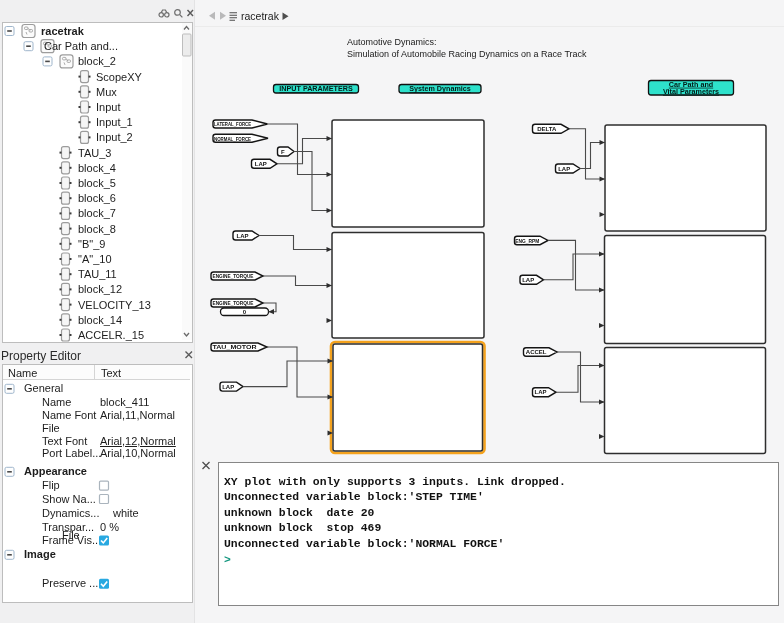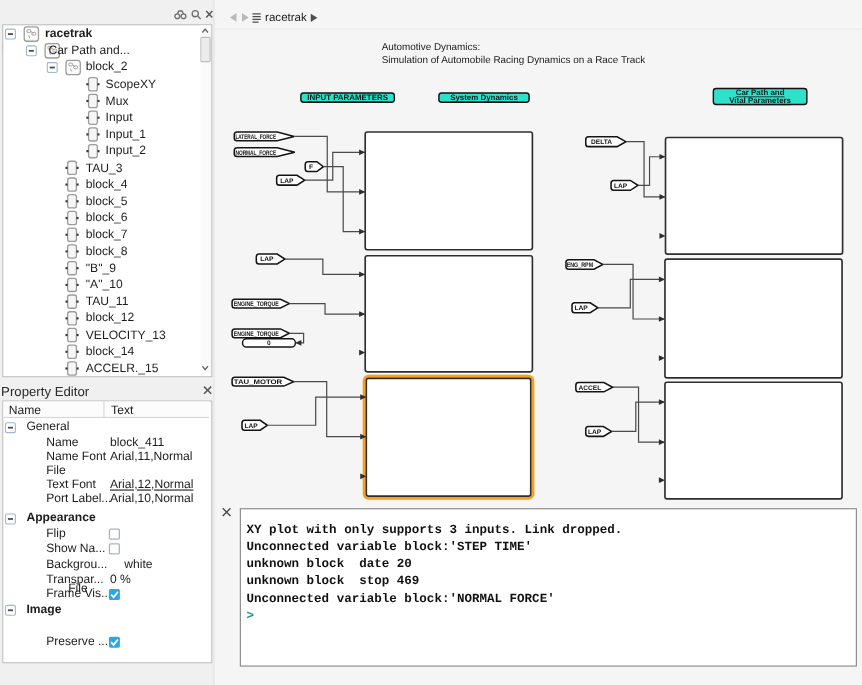--- a/index.html
+++ b/index.html
@@ -140,21 +140,21 @@
 <div class="row" style="left:42px;top:409.0px;">Name Font</div>
 <div class="row" style="left:100px;top:409.0px;">Arial,11,Normal</div>
 <div class="row" style="left:42px;top:421.5px;">File</div>
 <div class="row" style="left:42px;top:434.9px;">Text Font</div>
 <div class="row" style="left:100px;top:434.9px;text-decoration:underline;">Arial,12,Normal</div>
 <div class="row" style="left:42px;top:447.4px;">Port Label...</div>
 <div class="row" style="left:100px;top:447.4px;">Arial,10,Normal</div>
 <div class="row" style="left:24px;top:465.3px;font-weight:bold;">Appearance</div>
 <div class="row" style="left:42px;top:479.1px;">Flip</div>
 <div class="row" style="left:42px;top:492.5px;">Show Na...</div>
-<div class="row" style="left:42px;top:507.3px;">Backgrou...</div>
+<div class="row" style="left:42px;top:507.3px;">Dynamics...</div>
 <div class="row" style="left:113px;top:507.3px;">white</div>
 <div class="row" style="left:42px;top:520.6px;">Transpar...</div>
 <div class="row" style="left:100px;top:520.6px;">0 %</div>
 <div class="row" style="left:42px;top:534.0px;">Frame Vis...</div>
 <div class="row" style="left:24px;top:548.3px;font-weight:bold;">Image</div>
 <div class="row" style="left:42px;top:529px;margin-left:20px;">File</div>
 <div class="row" style="left:42px;top:577.3px;">Preserve ...</div>
 <svg class="abs" style="left:0;top:0;" width="194" height="623" viewBox="0 0 194 623">
 <rect x="5" y="384.3" width="9" height="9" rx="1.5" fill="#fefefe" stroke="#9fb6cc" stroke-width="1"></rect>
 <rect x="7.2" y="388.0" width="4.6" height="1.6" fill="#4a4a4a"></rect>

